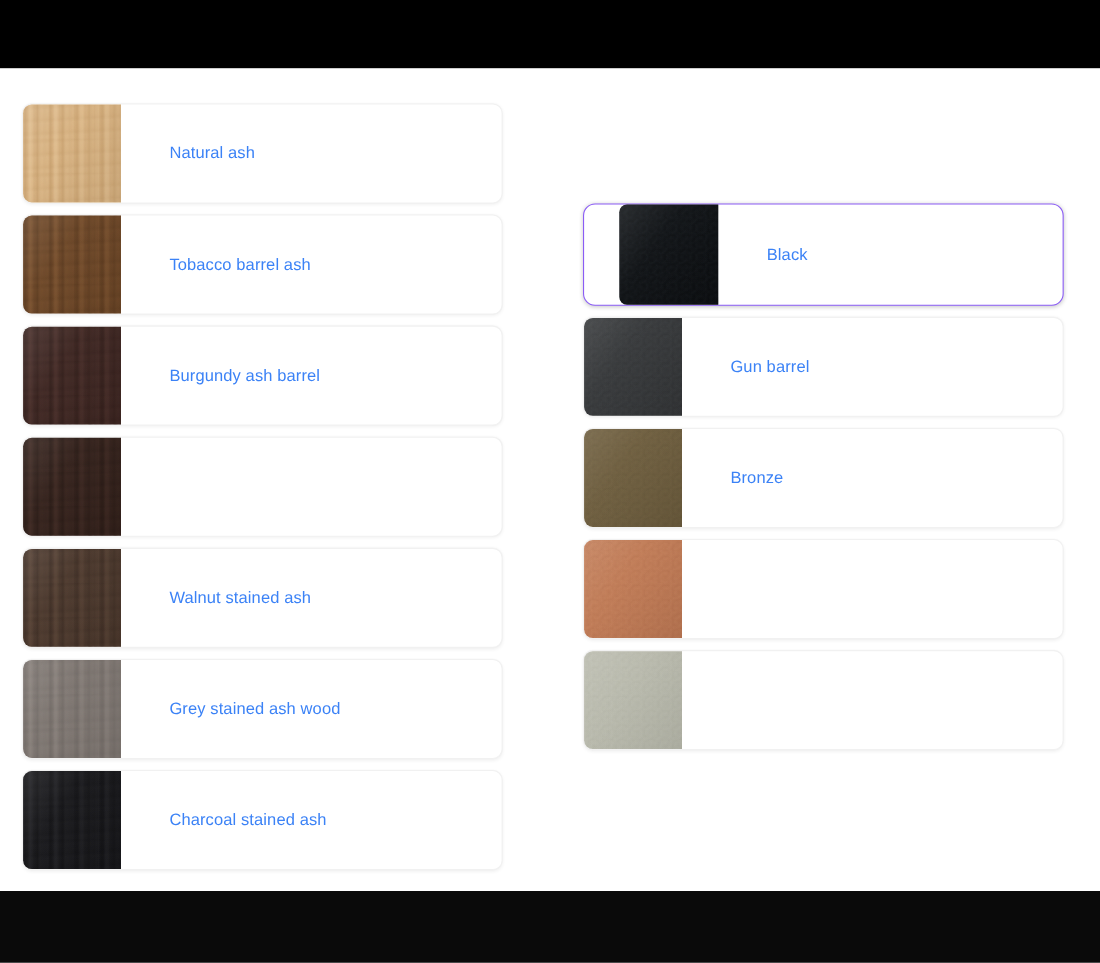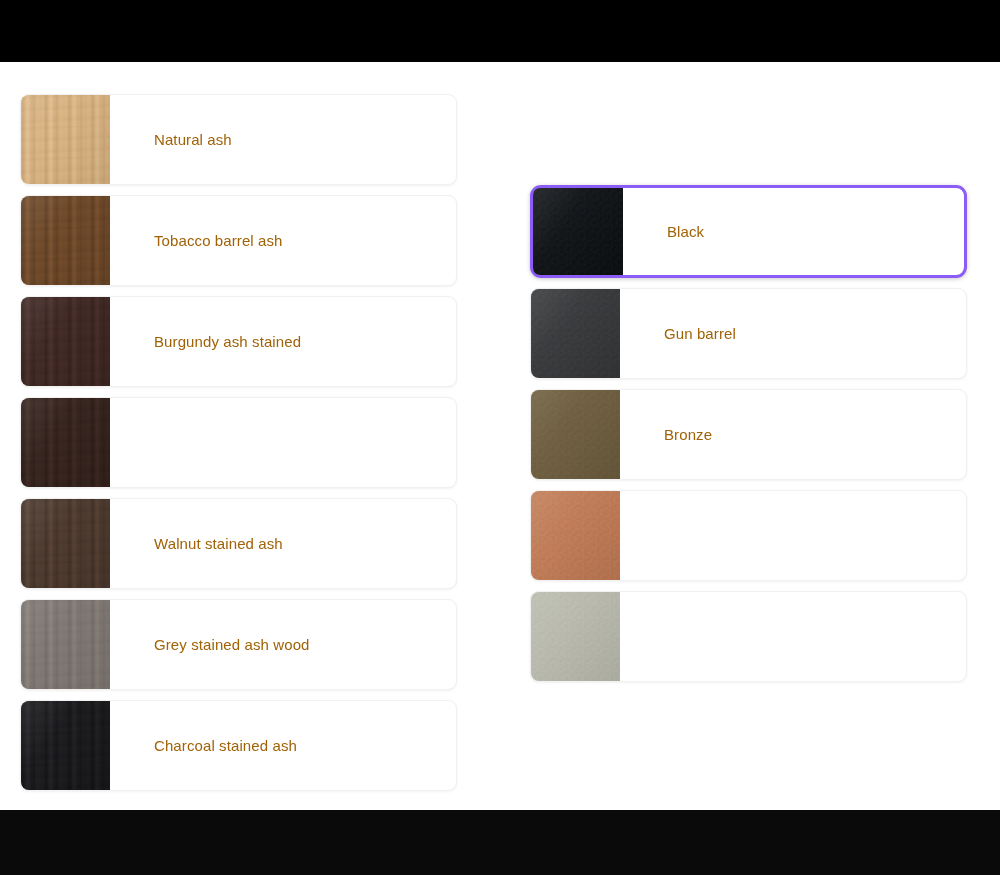--- a/index.html
+++ b/index.html
@@ -30,24 +30,25 @@
     align-items:stretch;
     height:91px;
     margin-bottom:10px;
     background:#ffffff;
     border:1px solid #f1f1f1;
     border-radius:9px;
     box-shadow:0 1px 3px rgba(0,0,0,0.055), 0 0 0 0.5px rgba(0,0,0,0.012);
     box-sizing:border-box;
   }
   .swatch-card.selected{
-    border:3px solid #8b5cf6;
+    border:1px solid #8b5cf6;
     border-radius:11px;
     box-shadow:0 1px 4px rgba(0,0,0,0.22);
     height:93px;
+    padding-left:32px;
   }
 
   .chip{
     position:relative;
     width:89px;
     flex:0 0 89px;
     border-radius:8px 0 0 8px;
     overflow:hidden;
     background:#ccc;
   }
@@ -58,21 +59,21 @@
   .label-wrap{
     flex:1 1 auto;
     display:flex;
     align-items:center;
     padding-left:44px;
     overflow:hidden;
   }
   .label{
     font-size:15px;
     line-height:19px;
-    color:#a16207;
+    color:#3b82f6;
     letter-spacing:0.1px;
     white-space:nowrap;
   }
   .label.clipped{
     max-width:56px;
     overflow:hidden;
     text-overflow:clip;
   }
 </style>
 </head>
@@ -102,21 +103,21 @@
           <div class="label-wrap">
             <span class="label">Tobacco barrel ash</span>
           </div>
         </div>
         <div class="swatch-card">
           <div class="chip" style="background: rgb(61, 38, 34);">
             <div class="grain" style="background-image: repeating-linear-gradient(90deg, rgba(40, 22, 18, 0) 0px, rgba(40, 22, 18, 0.333) 2px, rgba(61, 38, 34, 0) 5px, rgba(85, 55, 49, 0.267) 7px, rgba(40, 22, 18, 0) 11px, rgba(40, 22, 18, 0.4) 13px, rgba(61, 38, 34, 0) 17px, rgba(85, 55, 49, 0.2) 19px, rgba(40, 22, 18, 0) 23px), repeating-linear-gradient(90deg, rgba(40, 22, 18, 0) 0px, rgba(40, 22, 18, 0.2) 1px, rgba(61, 38, 34, 0) 4px, rgba(85, 55, 49, 0.333) 6px, rgba(40, 22, 18, 0) 9px), repeating-linear-gradient(177deg, rgba(40, 22, 18, 0) 0px, rgba(40, 22, 18, 0.133) 3px, rgba(85, 55, 49, 0.1) 6px, rgba(40, 22, 18, 0) 12px); background-size: 47px 100%, 23px 100%, 100% 31px;"></div>
             <div class="sheen" style="background: linear-gradient(125deg, rgba(255, 255, 255, 0.1) 0%, rgba(255, 255, 255, 0.02) 38%, rgba(0, 0, 0, 0.06) 100%);"></div>
           </div>
           <div class="label-wrap">
-            <span class="label">Burgundy ash stained</span>
+            <span class="label">Burgundy ash barrel</span>
           </div>
         </div>
         <div class="swatch-card">
           <div class="chip" style="background: rgb(51, 33, 27);">
             <div class="grain" style="background-image: repeating-linear-gradient(90deg, rgba(30, 18, 14, 0) 0px, rgba(30, 18, 14, 0.333) 2px, rgba(51, 33, 27, 0) 5px, rgba(74, 49, 42, 0.267) 7px, rgba(30, 18, 14, 0) 11px, rgba(30, 18, 14, 0.4) 13px, rgba(51, 33, 27, 0) 17px, rgba(74, 49, 42, 0.2) 19px, rgba(30, 18, 14, 0) 23px), repeating-linear-gradient(90deg, rgba(30, 18, 14, 0) 0px, rgba(30, 18, 14, 0.2) 1px, rgba(51, 33, 27, 0) 4px, rgba(74, 49, 42, 0.333) 6px, rgba(30, 18, 14, 0) 9px), repeating-linear-gradient(177deg, rgba(30, 18, 14, 0) 0px, rgba(30, 18, 14, 0.133) 3px, rgba(74, 49, 42, 0.1) 6px, rgba(30, 18, 14, 0) 12px); background-size: 47px 100%, 23px 100%, 100% 31px;"></div>
             <div class="sheen" style="background: linear-gradient(125deg, rgba(255, 255, 255, 0.1) 0%, rgba(255, 255, 255, 0.02) 38%, rgba(0, 0, 0, 0.06) 100%);"></div>
           </div>
         </div>
         <div class="swatch-card">
           <div class="chip" style="background: rgb(74, 55, 44);">

